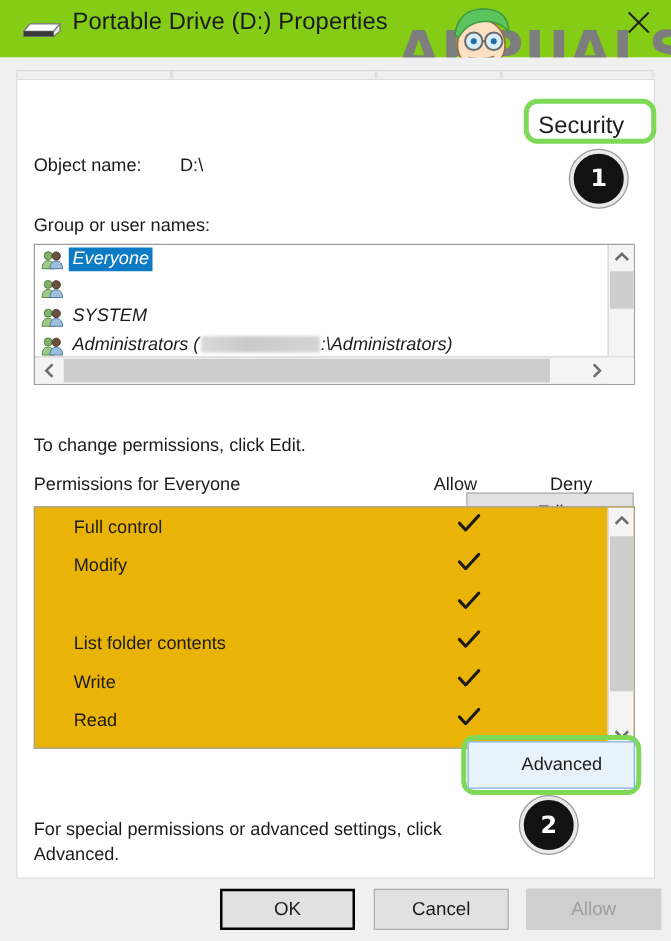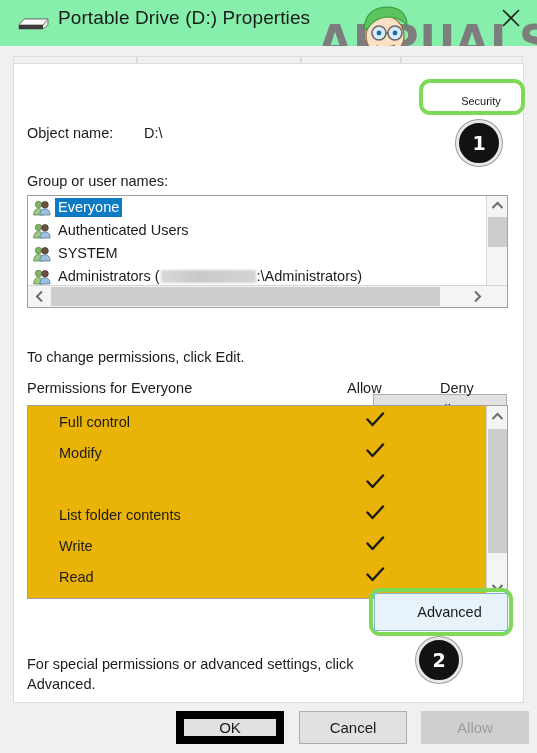--- a/index.html
+++ b/index.html
@@ -12,21 +12,21 @@
     position:relative;
   }
   .dialog{
     position:absolute;left:0;top:0;width:537px;height:753px;
     background:#f0f0f0;
     box-sizing:border-box;
   }
   
   .titlebar{
     position:absolute;left:0;top:0;width:537px;height:46px;
-    background:#86efac;
+    background:#84cc16;
   }
   .drive-icon{
     position:absolute;left:17px;top:16px;width:34px;height:16px;
   }
   .title-text{
     position:absolute;left:58px;top:7px;
     font-size:19px;color:#1b1b1b;
     white-space:nowrap;
     letter-spacing:.1px;
   }
@@ -83,23 +83,23 @@
     z-index:6;
     pointer-events:none;
   }
   .hl-sec{left:419px;top:79px;width:106px;height:36px;}
   .hl-adv{left:369px;top:588px;width:144px;height:48px;}
   .tab-sec-fill{
     position:absolute;left:423px;top:83px;width:98px;height:28px;
     background:#ffffff;border-radius:8px;z-index:5;
   }
   .tab-sec-label{
-    position:absolute;left:432px;top:83px;width:98px;height:36px;
+    position:absolute;left:416px;top:83px;width:98px;height:36px;
     display:flex;align-items:center;justify-content:center;
-    font-size:11px;color:#1b1b1b;z-index:7;cursor:default;
+    font-size:19px;color:#1b1b1b;z-index:7;cursor:default;
   }
   
   .badge{
     position:absolute;width:40px;height:40px;border-radius:50%;
     background:#121212;
     border:3px solid #e9e9e9;
     box-shadow:0 0 0 1px #9a9a9a;
     color:#ffffff;
     display:flex;align-items:center;justify-content:center;
     font-size:19px;font-weight:bold;
@@ -112,20 +112,21 @@
   .content{position:absolute;left:13px;top:63px;width:462px;height:640px;z-index:2;}
   .lbl{position:absolute;font-size:14.5px;color:#1b1b1b;white-space:nowrap;}
   .objname-label{left:14px;top:62px;}
   .objname-value{left:131px;top:62px;}
   .group-label{left:14px;top:110px;}
   
   .listbox{
     position:absolute;left:14px;top:132px;width:481px;height:113px;
     background:#ffffff;border:1px solid #a0a0a0;box-sizing:border-box;
     overflow:hidden;
+    font-style:italic;
   }
   .lb-items{position:absolute;left:0;top:0;width:458px;}
   .lb-row{
     position:relative;height:23px;display:flex;align-items:center;
     padding-left:5px;box-sizing:border-box;cursor:default;
   }
   .lb-row.sel .lb-name{background:#0d7ac4;color:#ffffff;}
   .lb-name{font-size:14.5px;color:#1b1b1b;padding:0 3px;line-height:19px;white-space:nowrap;}
   .grp-ico{width:18px;height:16px;margin-right:4px;flex:none;}
   .redacted{
@@ -199,21 +200,21 @@
   
   .note{position:absolute;left:14px;top:591px;font-size:14.5px;color:#1b1b1b;line-height:20px;width:330px;}
   
   .cmdbar{position:absolute;left:0;top:703px;width:537px;height:50px;background:#f0f0f0;}
   .cbtn{
     position:absolute;top:8px;height:33px;width:108px;box-sizing:border-box;
     background:#e1e1e1;border:1px solid #adadad;
     font-size:15px;color:#1b1b1b;
     display:flex;align-items:center;justify-content:center;cursor:default;
   }
-  .cbtn.focused{border:8px solid #000000;}
+  .cbtn.focused{border:2px solid #000000;}
   .cbtn.disabled{color:#9d9d9d;background:#cfcfcf;border-color:#cfcfcf;}
   .btn-ok{left:176px;}
   .btn-cancel{left:299px;}
   .btn-apply{left:421px;}
 </style>
 </head>
 <body>
 
 <div class="dialog">
 
@@ -289,21 +290,20 @@
               </svg></span>
             <span class="lb-name">Everyone</span>
           </div>
           <div class="lb-row">
             <span class="grp-ico"><svg width="18" height="16" viewBox="0 0 18 16">
                 <circle cx="5.5" cy="4.5" r="3.2" fill="#7fb36a" stroke="#4d7a3c" stroke-width=".7"></circle>
                 <path d="M0.6 15 C0.8 10.2 3 8.6 5.5 8.6 C8 8.6 10.2 10.2 10.4 15 Z" fill="#9ccb86" stroke="#4d7a3c" stroke-width=".7"></path>
                 <circle cx="12" cy="4.8" r="3.3" fill="#6b5140" stroke="#3f2f24" stroke-width=".7"></circle>
                 <path d="M6.9 15 C7.1 10.3 9.4 8.8 12 8.8 C14.6 8.8 16.9 10.3 17.1 15 Z" fill="#9dc0de" stroke="#456c91" stroke-width=".7"></path>
               </svg></span>
-            <span class="lb-name">Authenticated Users</span>
           </div>
           <div class="lb-row">
             <span class="grp-ico"><svg width="18" height="16" viewBox="0 0 18 16">
                 <circle cx="5.5" cy="4.5" r="3.2" fill="#7fb36a" stroke="#4d7a3c" stroke-width=".7"></circle>
                 <path d="M0.6 15 C0.8 10.2 3 8.6 5.5 8.6 C8 8.6 10.2 10.2 10.4 15 Z" fill="#9ccb86" stroke="#4d7a3c" stroke-width=".7"></path>
                 <circle cx="12" cy="4.8" r="3.3" fill="#6b5140" stroke="#3f2f24" stroke-width=".7"></circle>
                 <path d="M6.9 15 C7.1 10.3 9.4 8.8 12 8.8 C14.6 8.8 16.9 10.3 17.1 15 Z" fill="#9dc0de" stroke="#456c91" stroke-width=".7"></path>
               </svg></span>
             <span class="lb-name">SYSTEM</span>
           </div>

